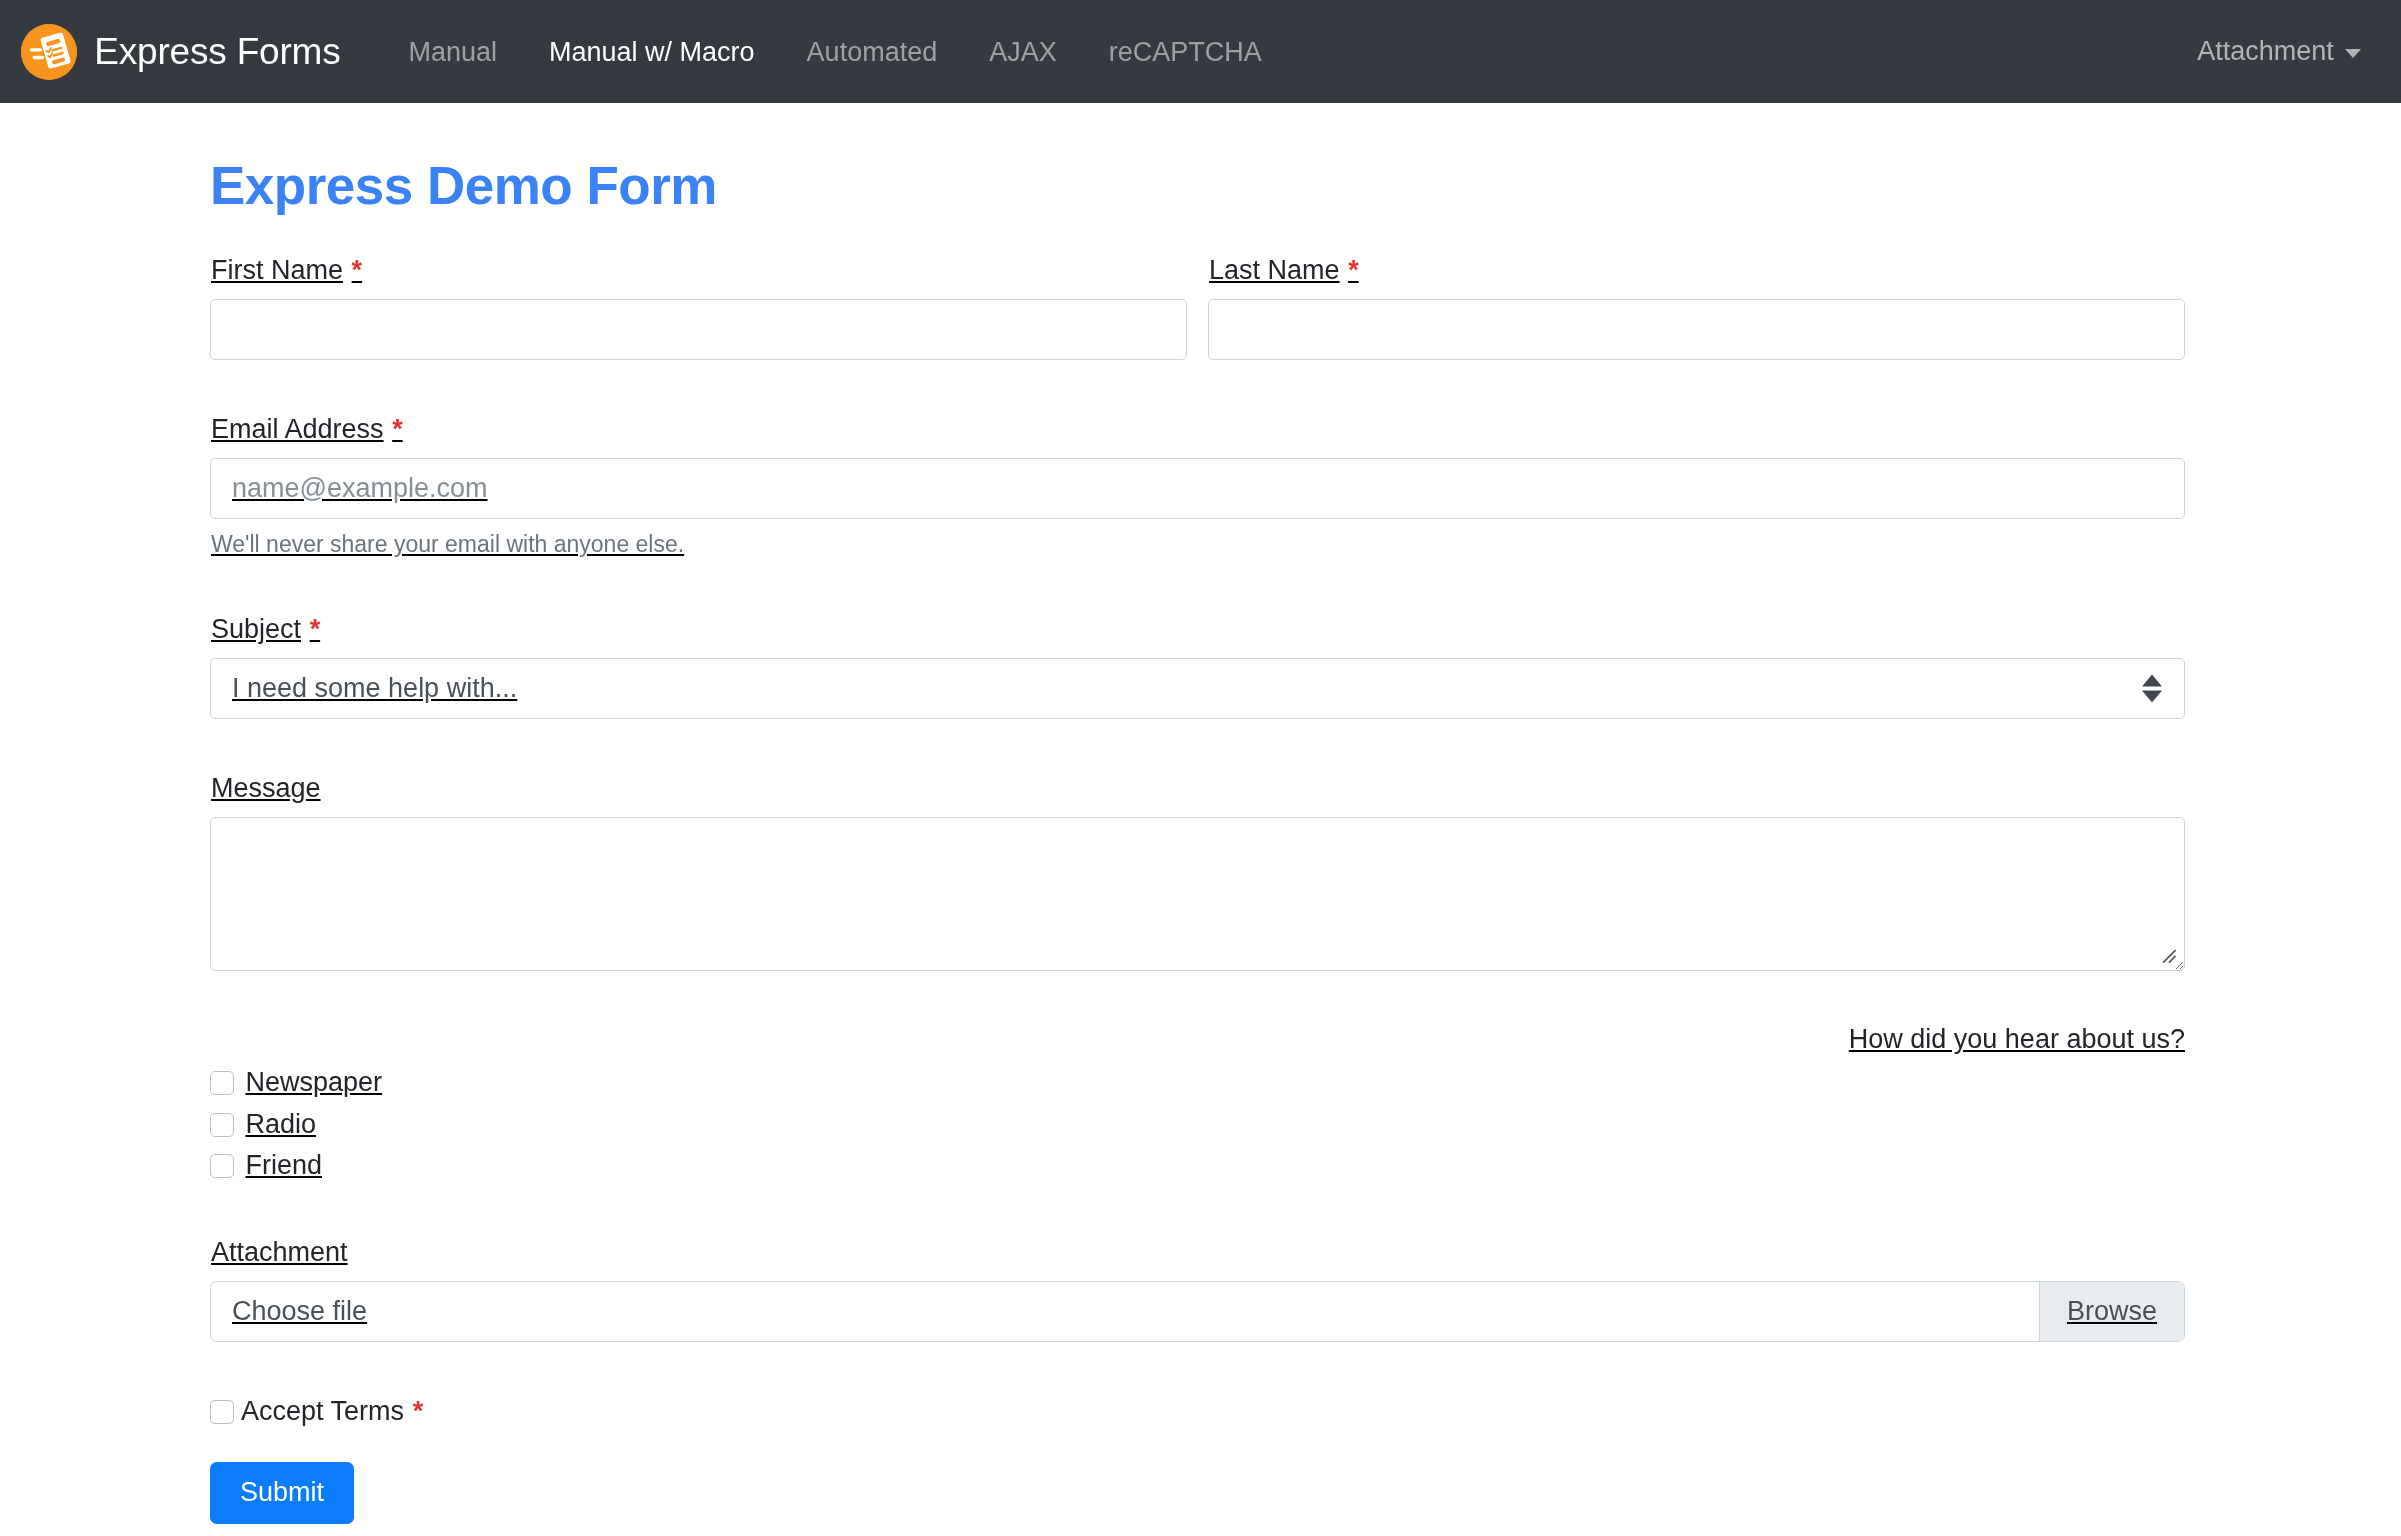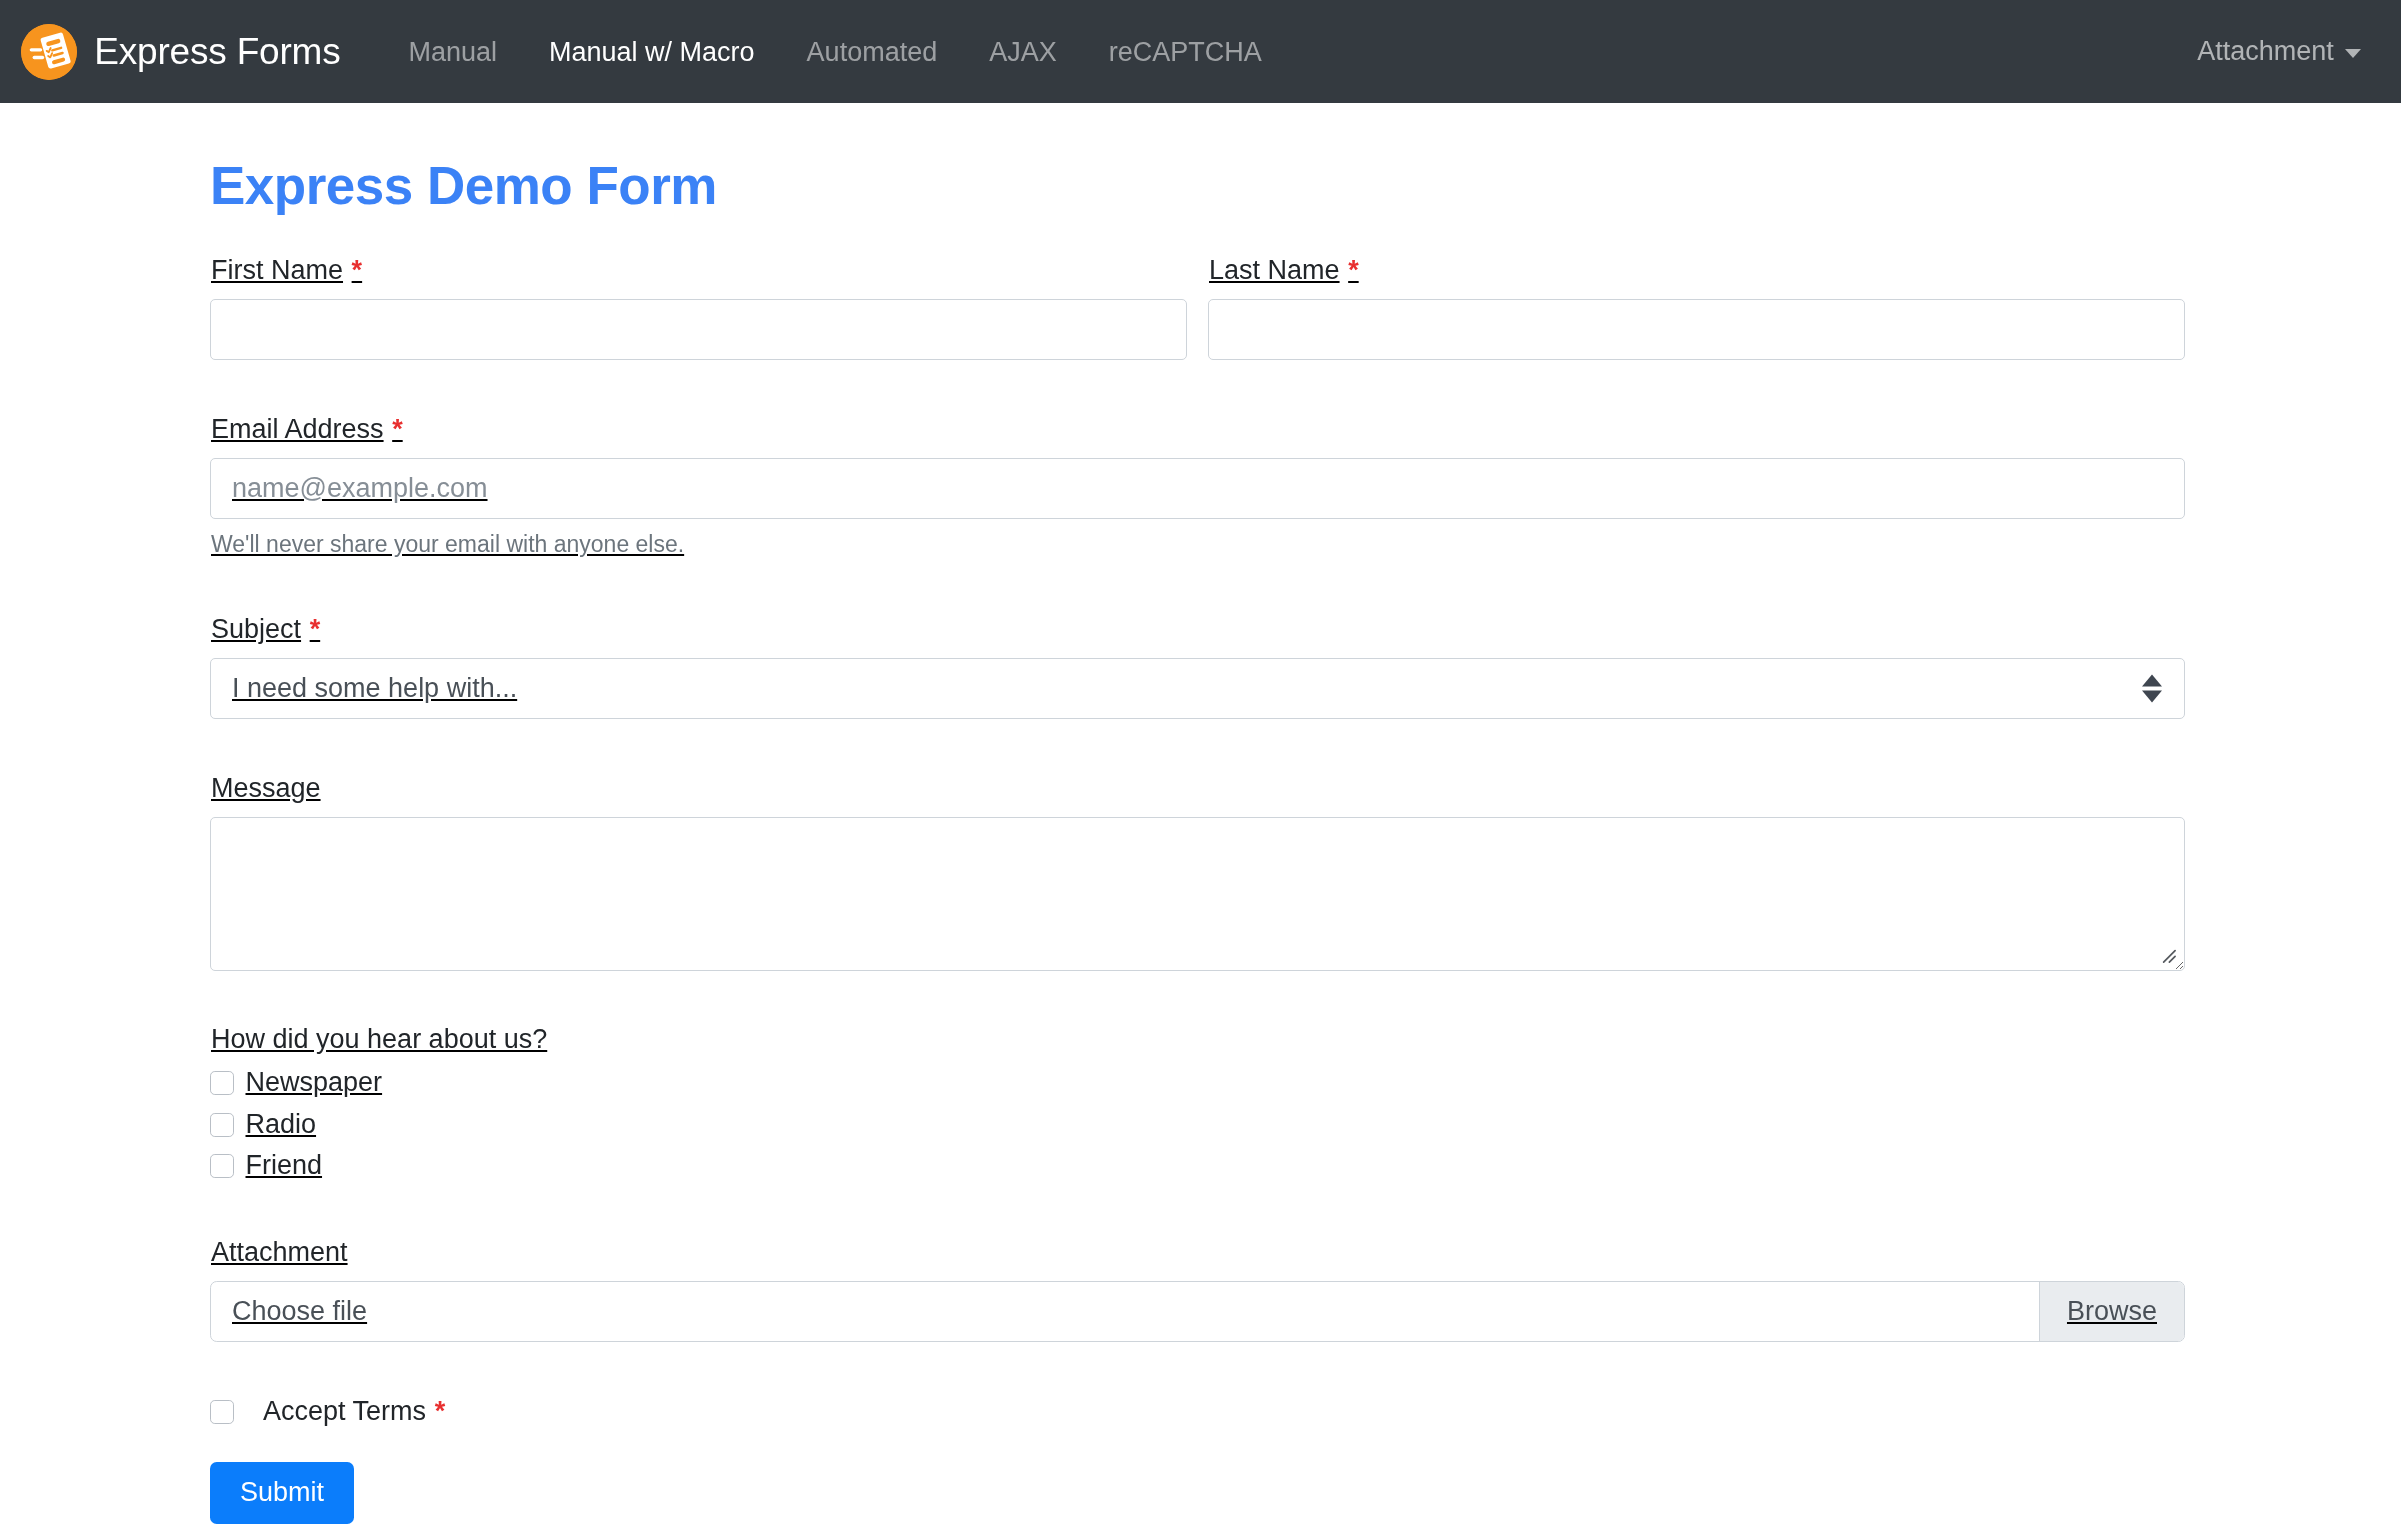--- a/index.html
+++ b/index.html
@@ -229,20 +229,21 @@
   .form-check-label {
     font-size: 27px;
     color: #212529;
     cursor: pointer;
     line-height: 1.25;
   }
   .section-label {
     font-size: 27px;
     color: #212529;
     margin: 0 0 17.3px 1px;
+    text-align: right;
   }
 
   
   .file-wrap {
     display: flex;
     width: 100%;
     height: 61px;
     border: 1.9px solid #ced4da;
     border-radius: 6.7px;
     overflow: hidden;
@@ -267,21 +268,21 @@
     background: #e9ecef;
     border-left: 1.9px solid #ced4da;
     cursor: pointer;
     white-space: nowrap;
   }
 
   
   .terms-row {
     display: flex;
     align-items: center;
-    gap: 29px;
+    gap: 7px;
     margin-top: 20px;
     margin-bottom: 33px;
   }
 
   
   .btn-primary {
     display: inline-block;
     background: #0b7dfb;
     color: #ffffff;
     font-size: 27px;

